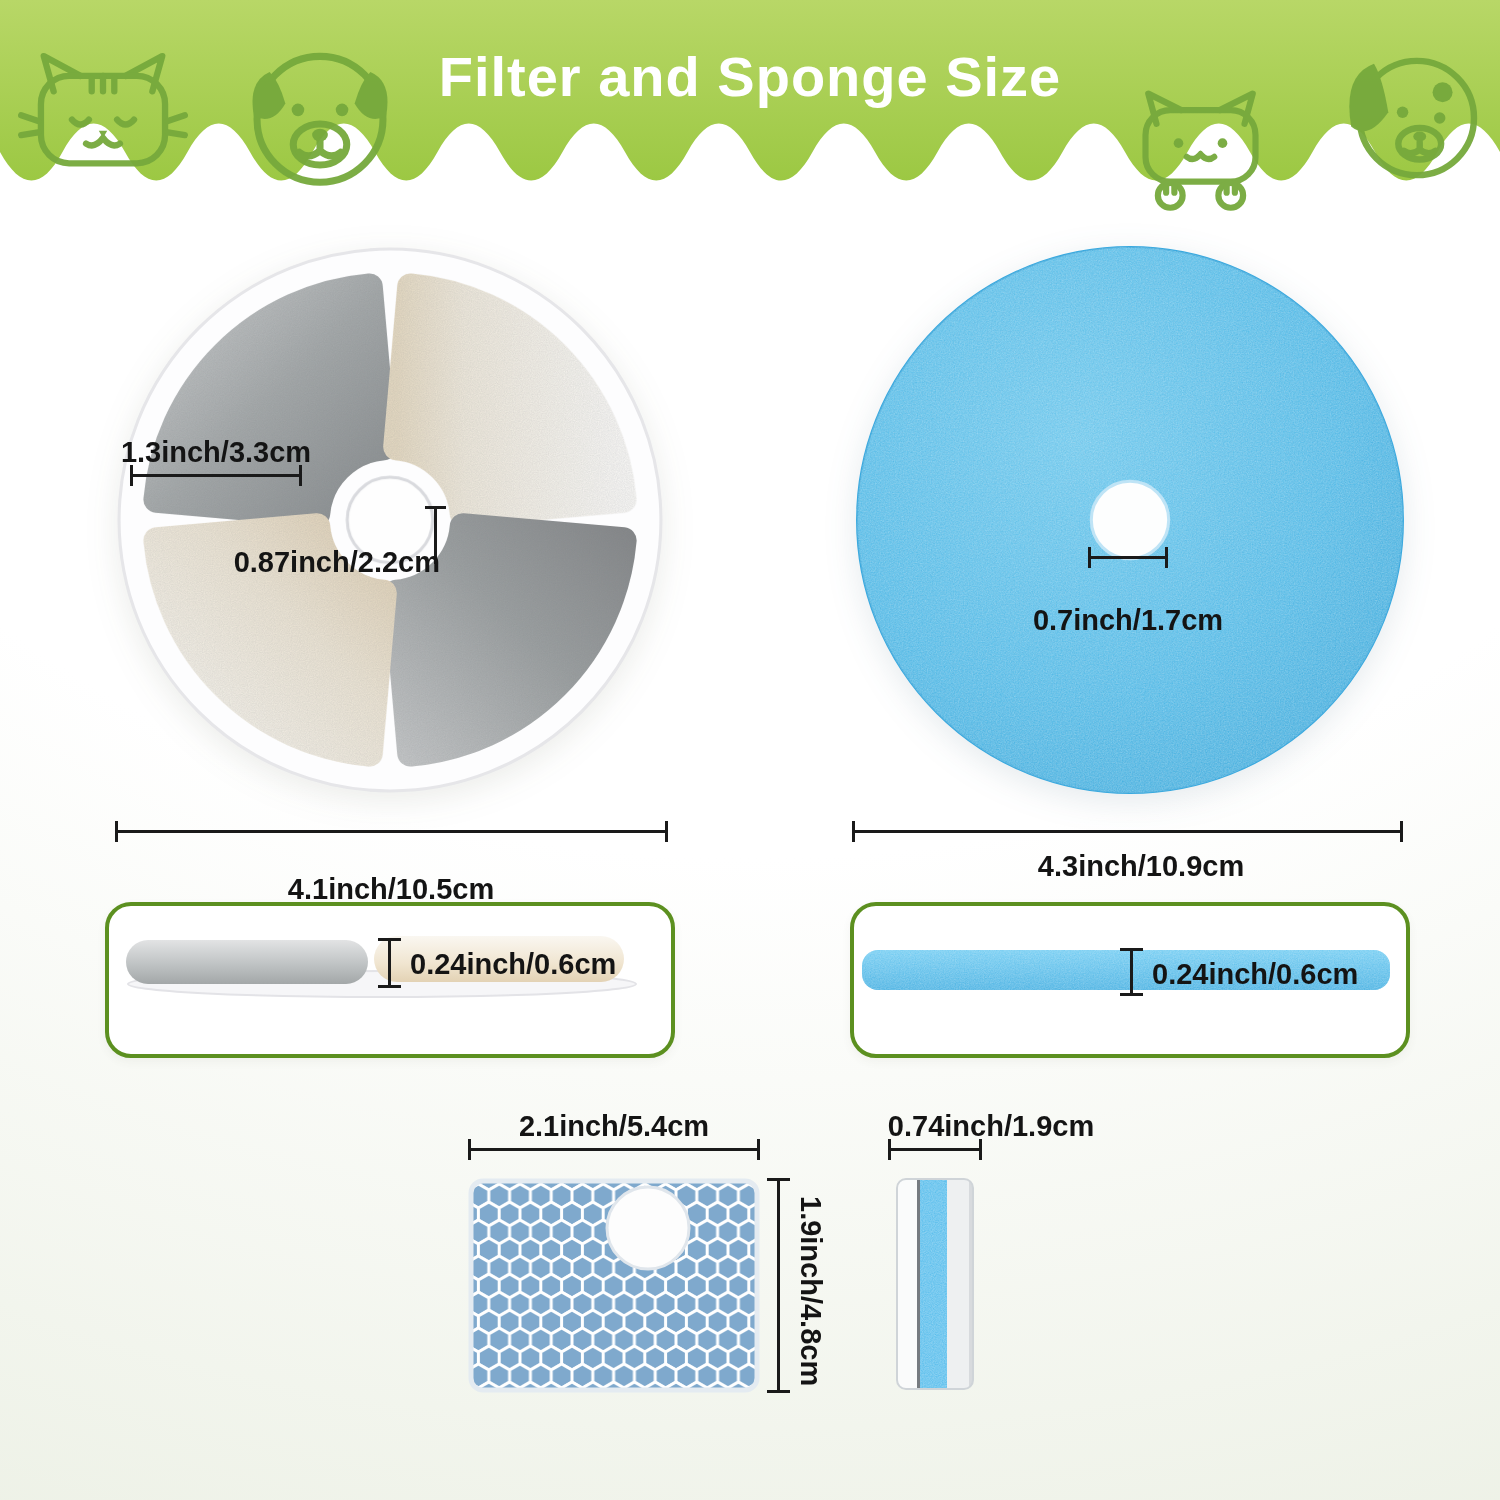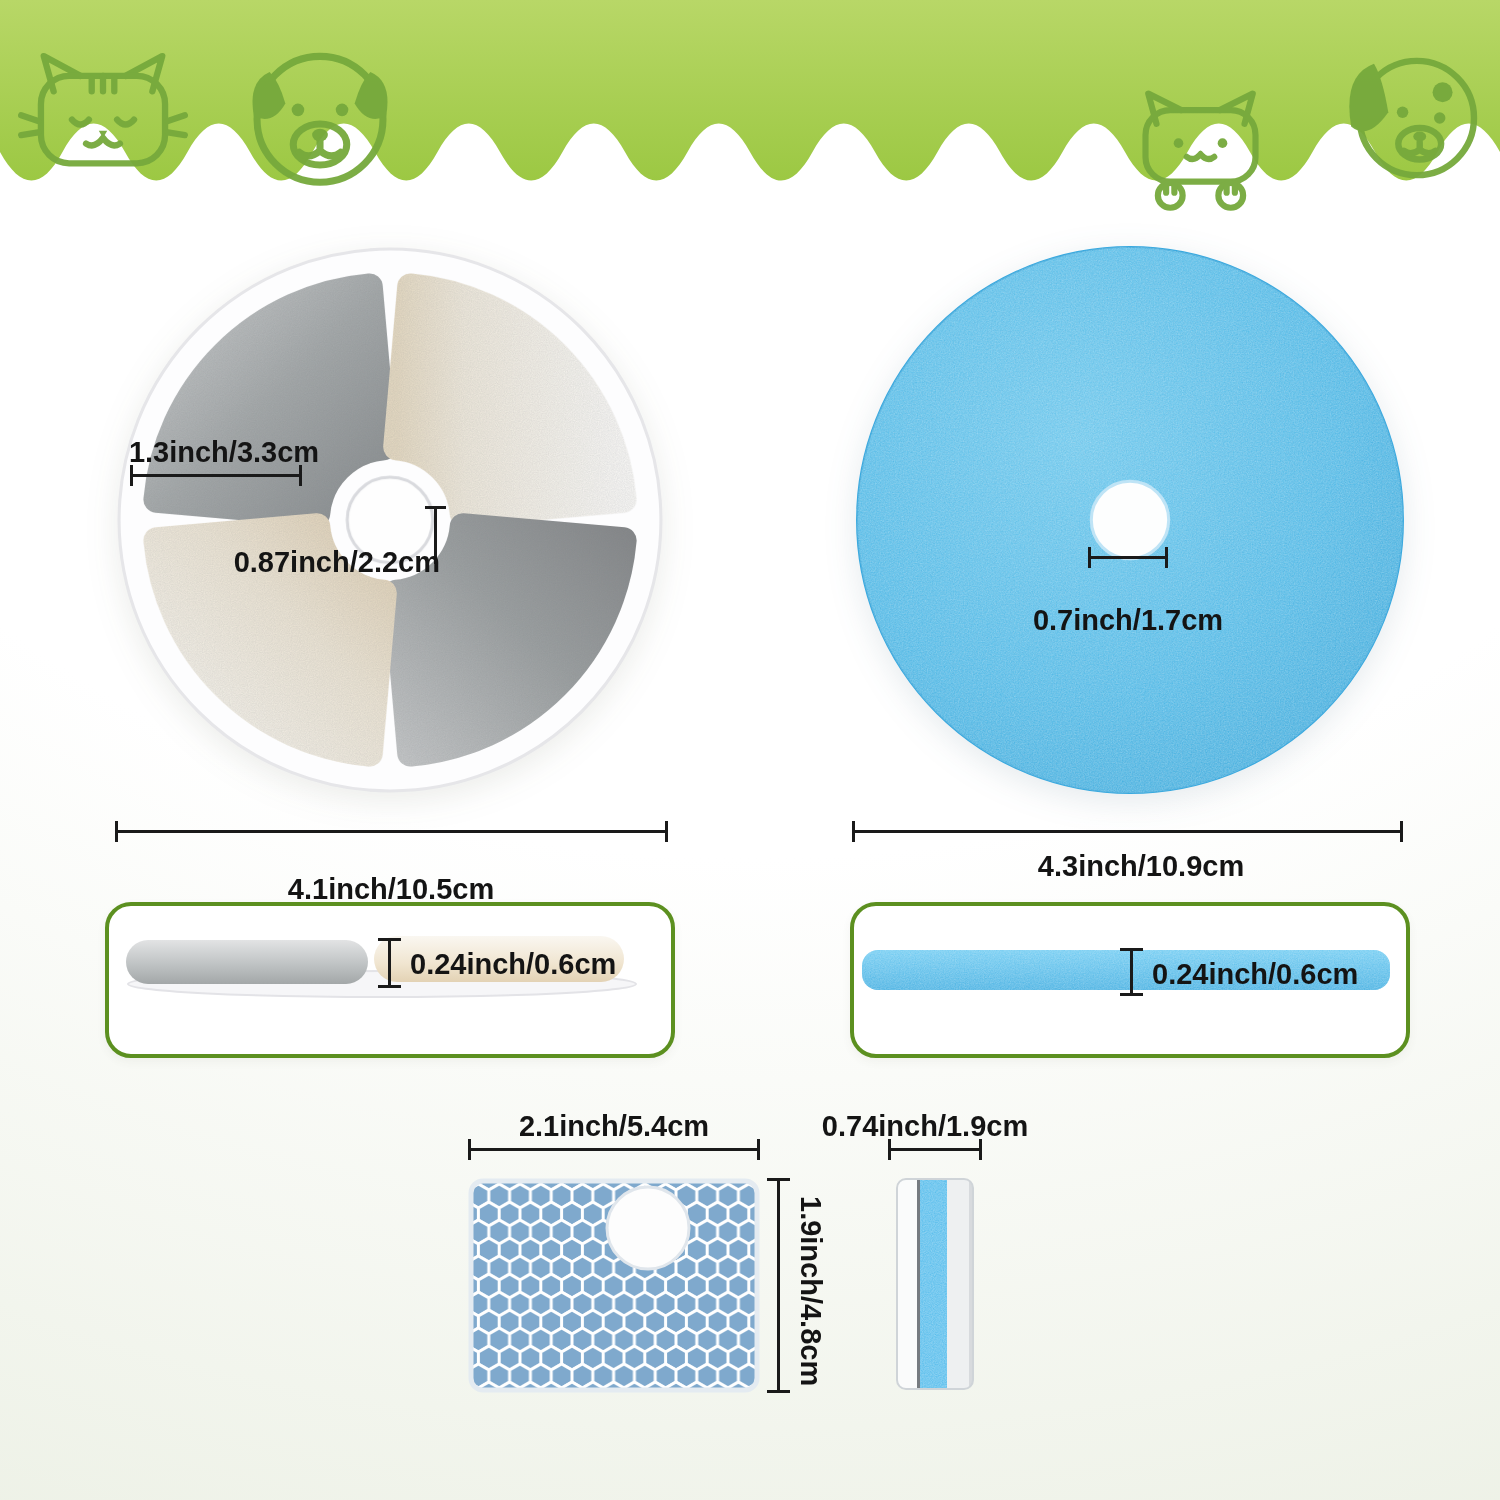--- a/index.html
+++ b/index.html
@@ -84,20 +84,21 @@
     <circle cx="62" cy="56" r="40"></circle>
     <path d="M32,18 Q10,26 16,62 Q28,72 42,52 Q38,28 32,18 Z" fill="#76a93c" stroke="none"></path>
     <circle cx="80" cy="38" r="7" fill="#76a93c" stroke="none"></circle>
     <circle cx="52" cy="52" r="4" fill="#76a93c" stroke="none"></circle>
     <circle cx="78" cy="56" r="4" fill="#76a93c" stroke="none"></circle>
     <ellipse cx="64" cy="74" rx="15" ry="11"></ellipse>
     <ellipse cx="64" cy="69" rx="4.5" ry="3.5" fill="#76a93c" stroke="none"></ellipse>
     <path d="M64,73 v5 M64,78 q-6,5 -11,1 M64,78 q6,5 11,1"></path>
   </svg>
 
+  <div class="title">Filter and Sponge Size</div>
 
   <svg class="abs" style="left:115px;top:245px;filter:drop-shadow(0 8px 16px rgba(60,70,40,.10))" width="550" height="550" viewBox="0 0 540 540">
     <defs>
       <linearGradient id="gGray" x1="0" y1="0" x2="1" y2="1">
         <stop offset="0" stop-color="#cfd1d2"></stop>
           <stop offset="0.5" stop-color="#a6aaab"></stop>
           <stop offset="1" stop-color="#8a8e90"></stop>
       </linearGradient>
       <linearGradient id="gGray2" x1="1" y1="0" x2="0" y2="1">
         <stop offset="0" stop-color="#c6c8c9"></stop>
@@ -131,21 +132,21 @@
     <g opacity="0.5" filter="url(#fiber)">
       <use href="#wedgeP" fill="#000" stroke="#000"></use>
       <use href="#wedgeP" transform="rotate(90 270 270)" fill="#000" stroke="#000"></use>
       <use href="#wedgeP" transform="rotate(180 270 270)" fill="#000" stroke="#000"></use>
       <use href="#wedgeP" transform="rotate(270 270 270)" fill="#000" stroke="#000"></use>
     </g>
     <circle cx="270" cy="270" r="42" fill="#fefefe" stroke="#d9dade" stroke-width="3"></circle>
   </svg>
 
   <div class="dim-h" style="left:130px;top:474px;width:172px"></div>
-  <div class="dim-label center" style="left:224px;top:436px">1.3inch/3.3cm</div>
+  <div class="dim-label center" style="left:216px;top:436px">1.3inch/3.3cm</div>
 
   <div class="leader" style="left:434px;top:506px;height:58px"></div>
   <div class="dim-label" style="left:440px;top:546px;transform:translateX(-100%)">0.87inch/2.2cm</div>
 
   <div class="dim-h" style="left:115px;top:830px;width:553px"></div>
   <div class="dim-label center" style="left:391px;top:873px">4.1inch/10.5cm</div>
 
   <svg class="abs" style="left:855px;top:245px;filter:drop-shadow(0 8px 16px rgba(40,80,110,.12))" width="550" height="550" viewBox="0 0 540 540">
     <defs>
       <radialGradient id="gBlue" cx="0.4" cy="0.35" r="0.8">
@@ -261,15 +262,15 @@
       <rect x="1" y="0" width="20" height="212" fill="#fafbfb"></rect>
       <rect x="21" y="0" width="3" height="212" fill="#767b80"></rect>
       <rect x="24" y="0" width="27" height="212" fill="#49b7ea"></rect>
       <rect x="24" y="0" width="27" height="212" fill="#ffffff" filter="url(#foamS)"></rect>
       <rect x="51" y="0" width="25" height="212" fill="#eef0f1"></rect>
       <rect x="73" y="0" width="3" height="212" fill="#d7dadd"></rect>
     </g>
     <rect x="1" y="1" width="76" height="210" rx="9" fill="none" stroke="#cfd4d8" stroke-width="2"></rect>
   </svg>
   <div class="dim-h" style="left:888px;top:1148px;width:94px"></div>
-  <div class="dim-label center" style="left:925px;top:1110px">0.74inch/1.9cm</div>
+  <div class="dim-label center" style="left:991px;top:1110px">0.74inch/1.9cm</div>
 
 </div>
 
 </body></html>

